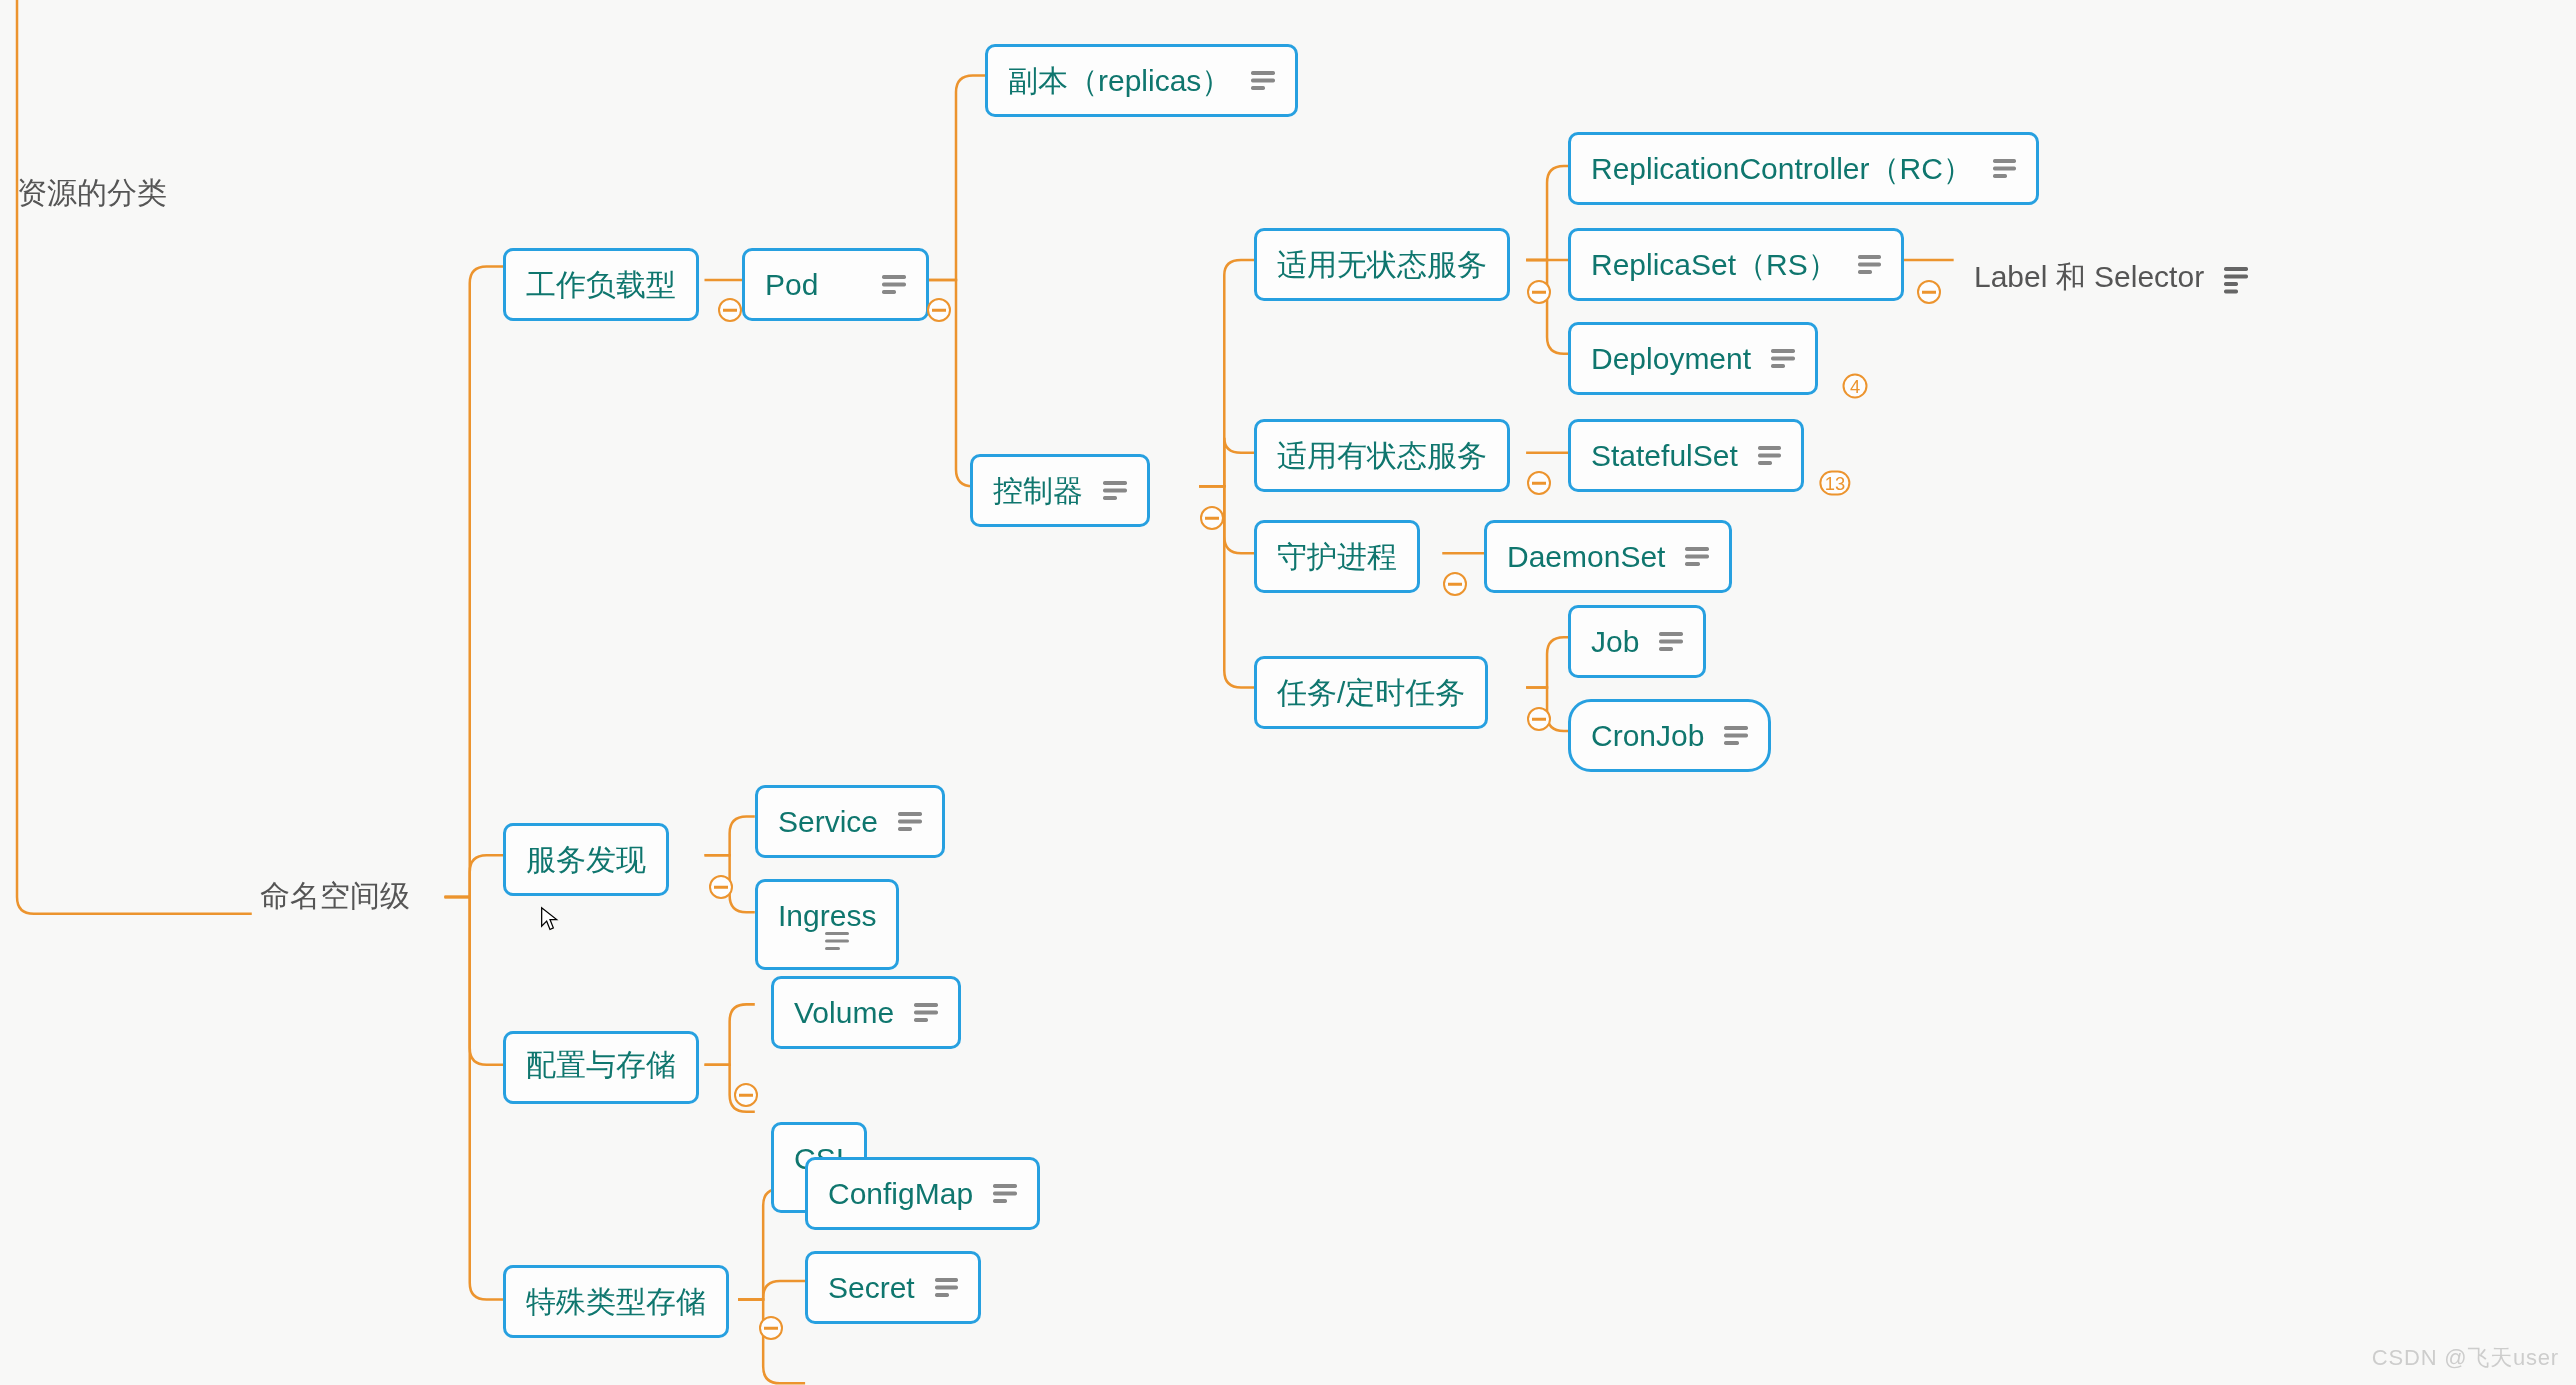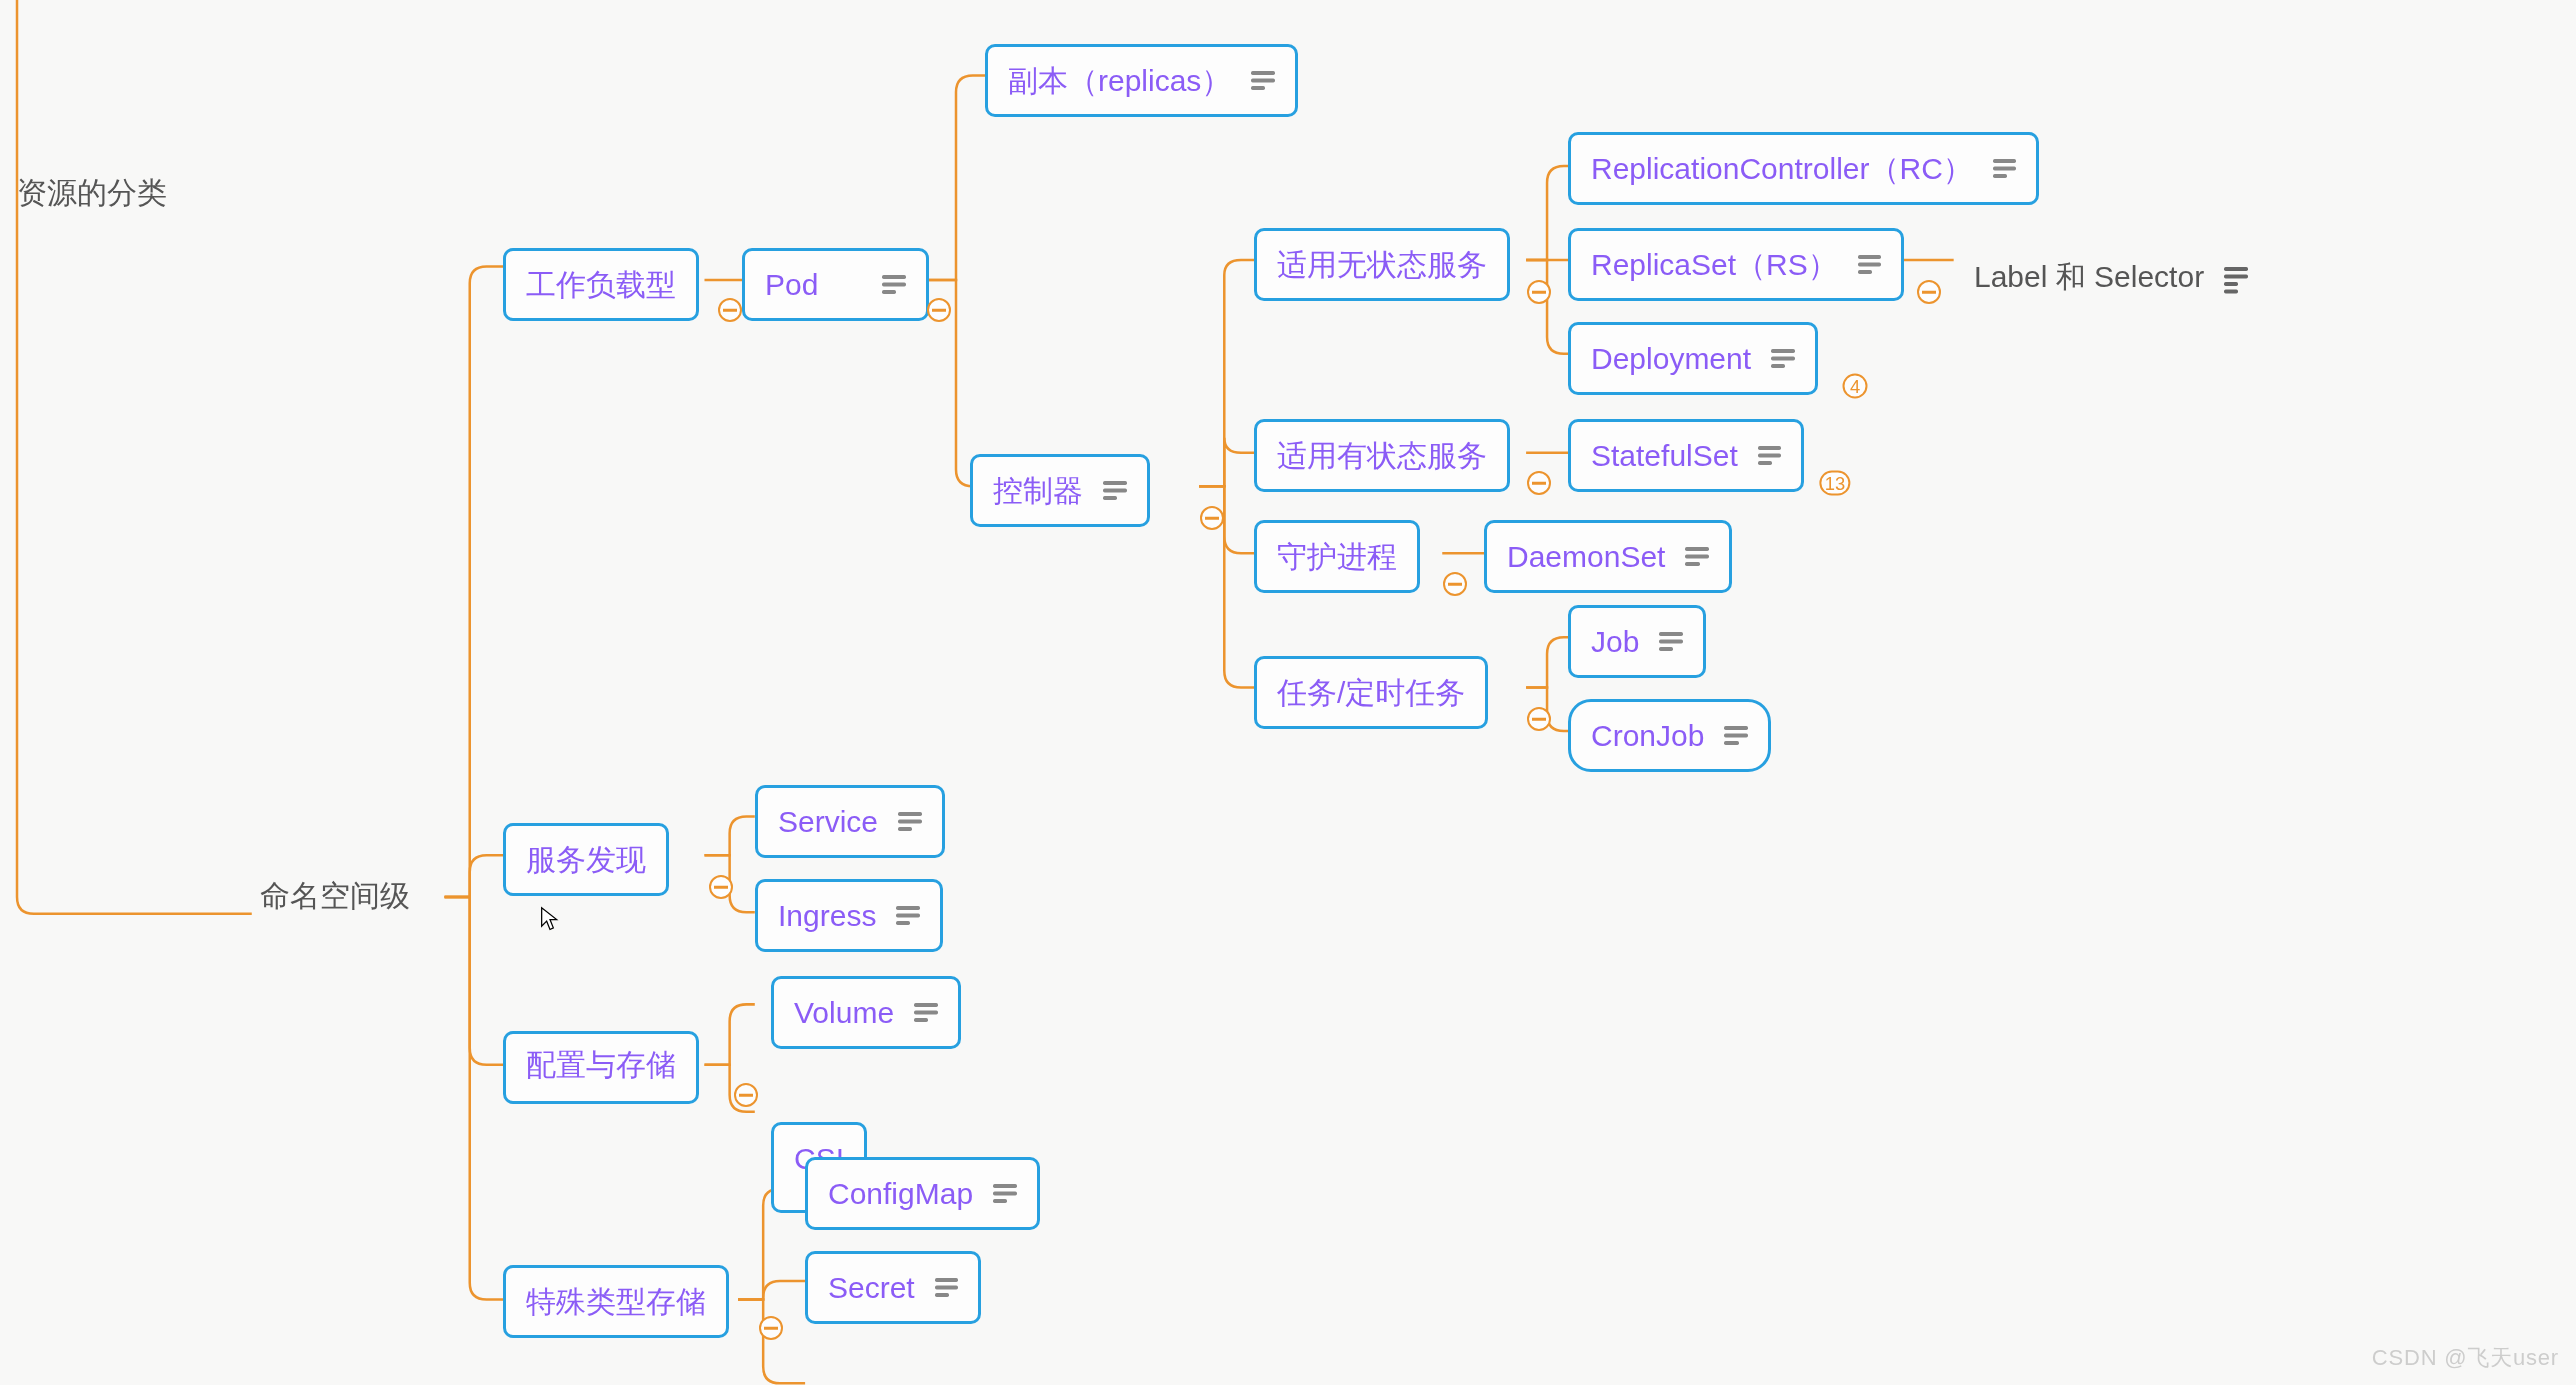--- a/index.html
+++ b/index.html
@@ -17,21 +17,21 @@
     inset: 0;
   }
   .node {
     position: absolute;
     display: inline-flex;
     align-items: center;
     padding: 17px 20px;
     border: 3.4px solid #27a0e0;
     border-radius: 10px;
     background: #fdfdfd;
-    color: #8b5cf6;
+    color: #0f766e;
     font-size: 30px;
     line-height: 1.1;
     white-space: nowrap;
     box-sizing: border-box;
   }
   .node.noframe {
     border: none;
     background: transparent;
     color: #555;
   }
@@ -258,21 +258,21 @@
   </div>
 
   <div class="node" style="left:503px; top:823px;">
     <span>服务发现</span>
   </div>
   <div class="collapse" style="left:721px; top:887px;"></div>
   <div class="node" style="left:755px; top:785px;">
     <span>Service</span>
     <span class="notes-icon"></span>
   </div>
-  <div class="node" style="left:755px; top:879px;">
+  <div class="node" style="left:755px; top:879px;flex-direction:column;">
     <span>Ingress</span>
     <span class="notes-icon"></span>
   </div>
 
   <div class="node" style="left:503px; top:1031px;font-family:Liberation Mono, monospace;">
     <span>配置与存储</span>
   </div>
   <div class="collapse" style="left:746px; top:1095px;"></div>
   <div class="node" style="left:771px; top:976px;">
     <span>Volume</span>

